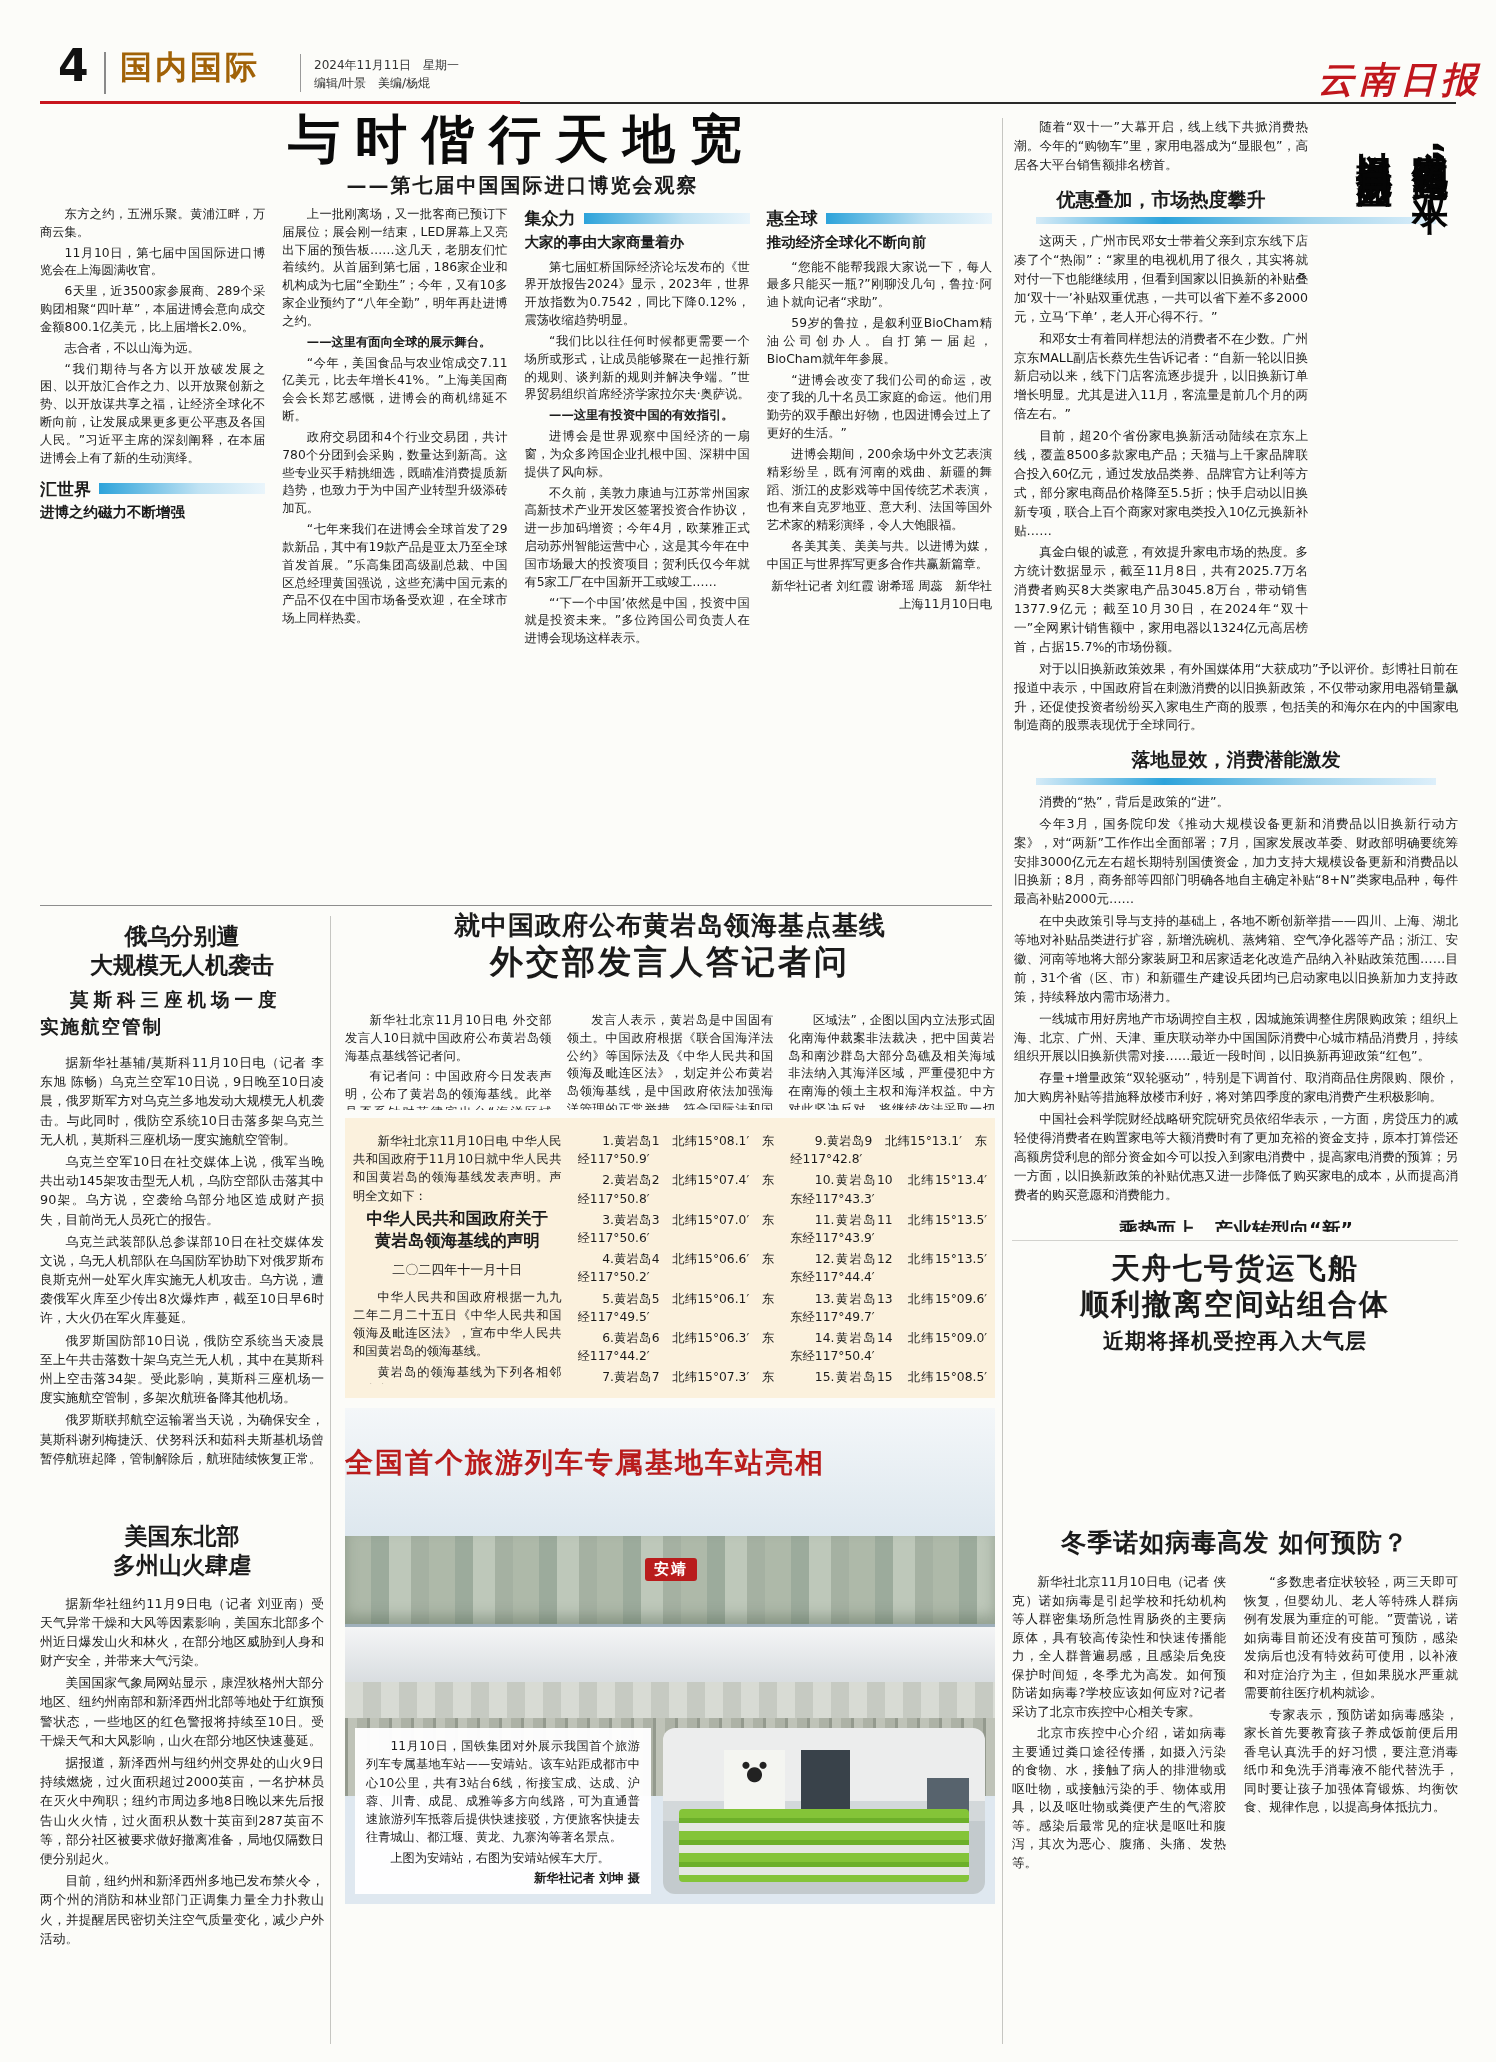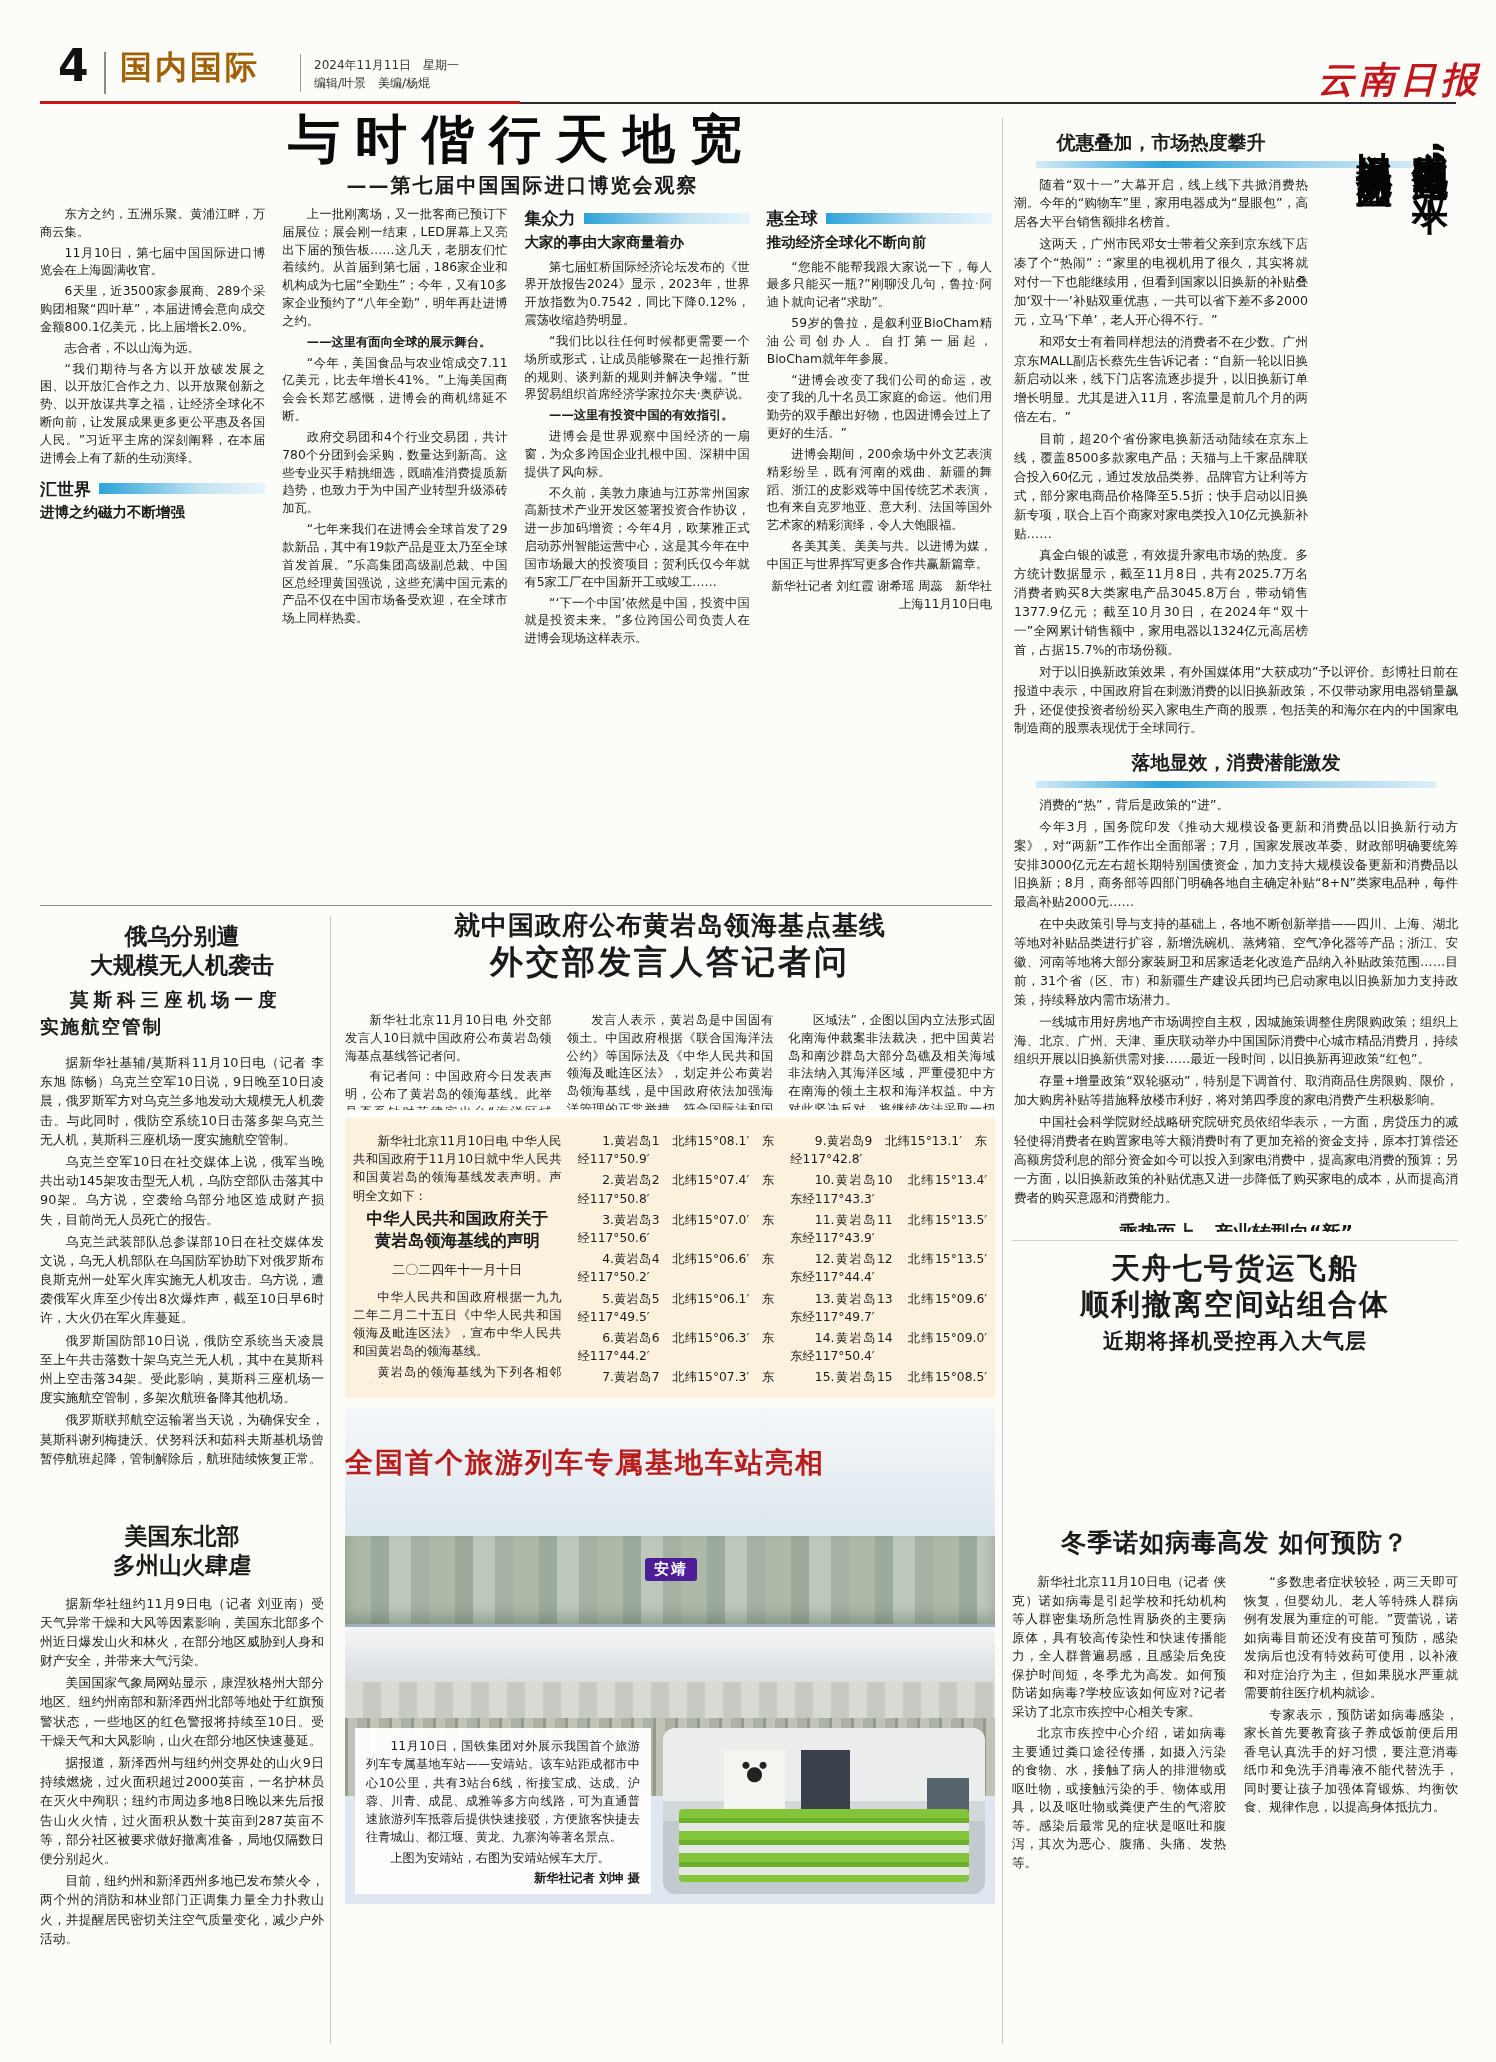--- a/index.html
+++ b/index.html
@@ -92,21 +92,21 @@
             font-weight:900;color:#b91c1c;letter-spacing:2px;}
   .ph-city{position:absolute;left:0;top:128px;width:100%;height:88px;
            background:repeating-linear-gradient(90deg,#aeb9a9 0 26px,#9cab9c 26px 44px,#bec8ba 44px 66px,#a5b1a2 66px 84px);
            box-shadow:inset 0 -8px 14px rgba(70,90,70,.35);}
   .ph-roof{position:absolute;left:0;top:216px;width:100%;height:58px;
            background:linear-gradient(#f4f5f6,#d7dcdf);border-top:3px solid #9fb0bb;}
   .ph-platform{position:absolute;left:0;top:274px;width:100%;height:36px;
            background:repeating-linear-gradient(90deg,#d8dbd4 0 18px,#c6cac2 18px 36px);}
   .ph-tracks{position:absolute;left:0;top:310px;width:100%;height:78px;
            background:repeating-linear-gradient(90deg,#949a8e 0 3px,#bfc3b8 3px 12px,#adb2a6 12px 22px);}
-  .ph-label{position:absolute;left:300px;top:150px;background:#4c1d95;color:#fff;font-weight:900;
+  .ph-label{position:absolute;left:300px;top:150px;background:#b91c1c;color:#fff;font-weight:900;
             font-size:15px;padding:2px 9px;border-radius:3px;letter-spacing:2px;text-align:center;}
   .ph-cap{position:absolute;left:10px;bottom:10px;width:296px;height:166px;background:rgba(255,255,255,.96);
           padding:9px 11px;box-sizing:border-box;font-size:12.2px;line-height:1.5;text-align:justify;overflow:hidden;}
   .ph-cap .fl-t{margin-bottom:2px;}
   .ph-credit{text-align:right;font-weight:700;}
   .ph-inner{position:absolute;right:10px;bottom:10px;width:322px;height:166px;border-radius:12px;overflow:hidden;
             background:linear-gradient(#eceded 0 44%,#d3d8da 44% 56%,#c3cacd 56% 100%);}
   .ph-door{position:absolute;left:43%;top:13%;width:15%;height:38%;background:#39424a;}
   .ph-mural{position:absolute;left:19%;top:13%;width:19%;height:36%;background:#f4f5f1;
             background-image:radial-gradient(circle at 50% 42%,#222 0 7px,transparent 8px),
@@ -168,22 +168,22 @@
       <div class="fl fl-t">“进博会改变了我们公司的命运，改变了我的几十名员工家庭的命运。他们用勤劳的双手酿出好物，也因进博会过上了更好的生活。”</div>
       <div class="fl fl-t">进博会期间，200余场中外文艺表演精彩纷呈，既有河南的戏曲、新疆的舞蹈、浙江的皮影戏等中国传统艺术表演，也有来自克罗地亚、意大利、法国等国外艺术家的精彩演绎，令人大饱眼福。</div>
       <div class="fl fl-t">各美其美、美美与共。以进博为媒，中国正与世界挥写更多合作共赢新篇章。</div>
       <div class="fl fl-by">新华社记者 刘红霞 谢希瑶 周蕊　新华社上海11月10日电</div>
     </div>
 
   <div class="abs rt-art">
     <div class="vert-head">家电销售领跑“双十一”
 以旧换新撬动力凸显</div>
     <div>
+        <div class="fl fl-t">随着“双十一”大幕开启，线上线下共掀消费热潮。今年的“购物车”里，家用电器成为“显眼包”，高居各大平台销售额排名榜首。</div>
         <div class="fl fl-rsec">优惠叠加，市场热度攀升</div>
-        <div class="fl fl-t">随着“双十一”大幕开启，线上线下共掀消费热潮。今年的“购物车”里，家用电器成为“显眼包”，高居各大平台销售额排名榜首。</div>
         <div class="fl fl-t">这两天，广州市民邓女士带着父亲到京东线下店凑了个“热闹”：“家里的电视机用了很久，其实将就对付一下也能继续用，但看到国家以旧换新的补贴叠加‘双十一’补贴双重优惠，一共可以省下差不多2000元，立马‘下单’，老人开心得不行。”</div>
         <div class="fl fl-t">和邓女士有着同样想法的消费者不在少数。广州京东MALL副店长蔡先生告诉记者：“自新一轮以旧换新启动以来，线下门店客流逐步提升，以旧换新订单增长明显。尤其是进入11月，客流量是前几个月的两倍左右。”</div>
         <div class="fl fl-t">目前，超20个省份家电换新活动陆续在京东上线，覆盖8500多款家电产品；天猫与上千家品牌联合投入60亿元，通过发放品类券、品牌官方让利等方式，部分家电商品价格降至5.5折；快手启动以旧换新专项，联合上百个商家对家电类投入10亿元换新补贴……</div>
         <div class="fl fl-t">真金白银的诚意，有效提升家电市场的热度。多方统计数据显示，截至11月8日，共有2025.7万名消费者购买8大类家电产品3045.8万台，带动销售1377.9亿元；截至10月30日，在2024年“双十一”全网累计销售额中，家用电器以1324亿元高居榜首，占据15.7%的市场份额。</div>
         <div class="fl fl-t">对于以旧换新政策效果，有外国媒体用“大获成功”予以评价。彭博社日前在报道中表示，中国政府旨在刺激消费的以旧换新政策，不仅带动家用电器销量飙升，还促使投资者纷纷买入家电生产商的股票，包括美的和海尔在内的中国家电制造商的股票表现优于全球同行。</div>
         <div class="fl fl-rsec">落地显效，消费潜能激发</div>
         <div class="fl fl-t">消费的“热”，背后是政策的“进”。</div>
         <div class="fl fl-t">今年3月，国务院印发《推动大规模设备更新和消费品以旧换新行动方案》，对“两新”工作作出全面部署；7月，国家发展改革委、财政部明确要统筹安排3000亿元左右超长期特别国债资金，加力支持大规模设备更新和消费品以旧换新；8月，商务部等四部门明确各地自主确定补贴“8+N”类家电品种，每件最高补贴2000元……</div>
         <div class="fl fl-t">在中央政策引导与支持的基础上，各地不断创新举措——四川、上海、湖北等地对补贴品类进行扩容，新增洗碗机、蒸烤箱、空气净化器等产品；浙江、安徽、河南等地将大部分家装厨卫和居家适老化改造产品纳入补贴政策范围……目前，31个省（区、市）和新疆生产建设兵团均已启动家电以旧换新加力支持政策，持续释放内需市场潜力。</div>
         <div class="fl fl-t">一线城市用好房地产市场调控自主权，因城施策调整住房限购政策；组织上海、北京、广州、天津、重庆联动举办中国国际消费中心城市精品消费月，持续组织开展以旧换新供需对接……最近一段时间，以旧换新再迎政策“红包”。</div>

